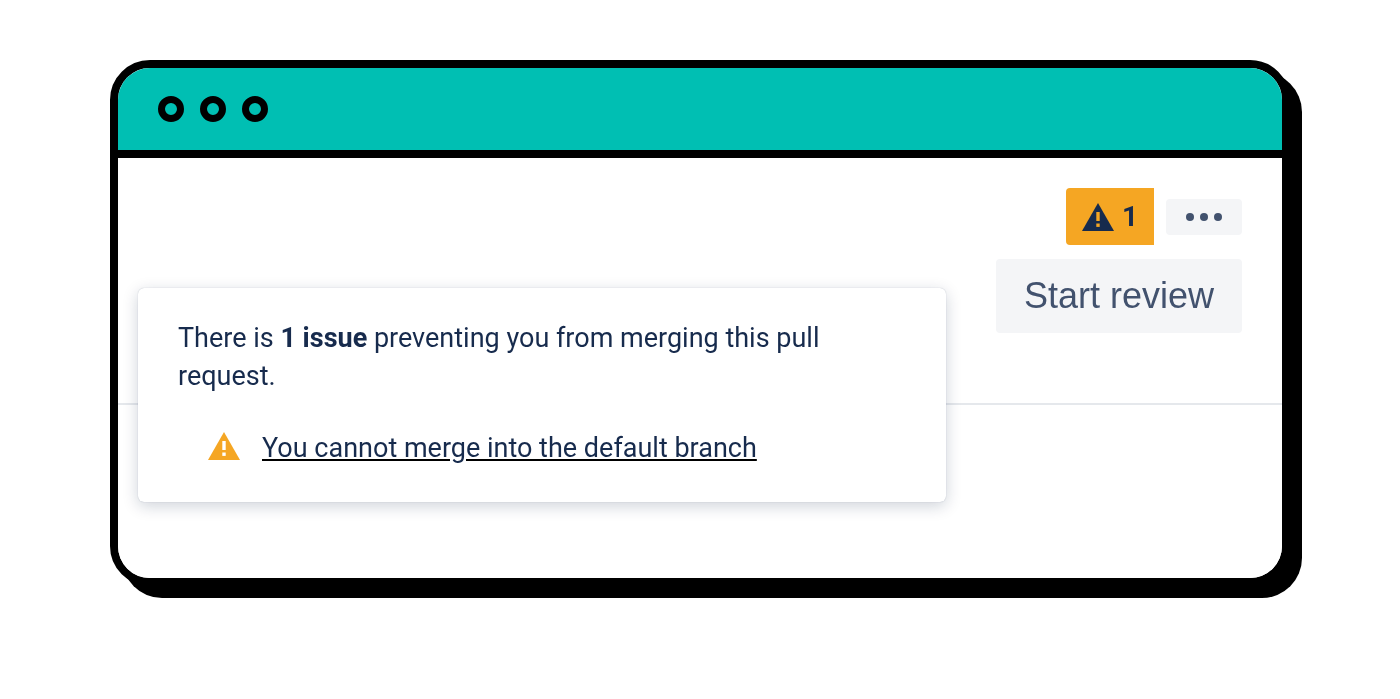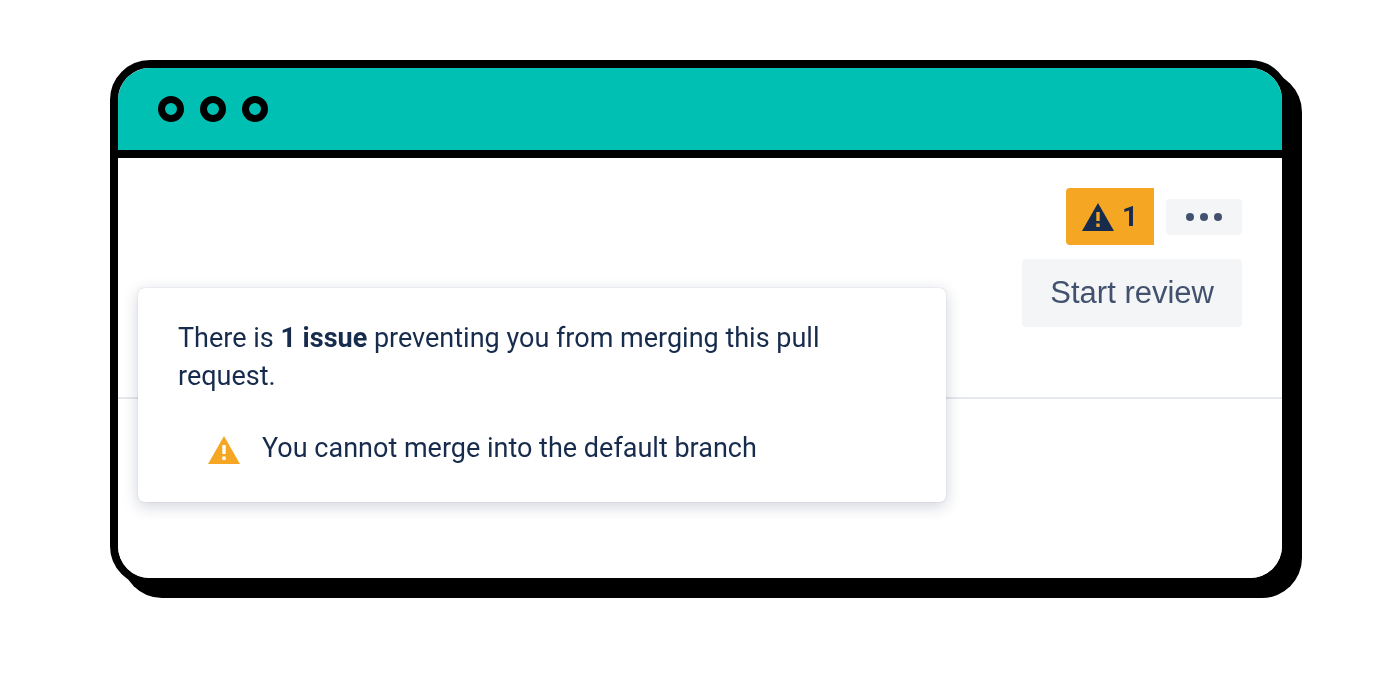--- a/index.html
+++ b/index.html
@@ -109,21 +109,21 @@
       border-radius: 50%;
     }
     .secondary-row {
       display: flex;
       justify-content: flex-end;
       margin-top: 14px;
     }
     .start-review-btn {
       background: #F4F5F7;
       color: #42526E;
-      font-size: 31px;
+      font-size: 36px;
       font-weight: 500;
       padding: 16px 28px;
       border-radius: 4px;
       border: none;
       cursor: pointer;
     }
     .divider {
       border: none;
       border-top: 2px solid #E5E8EC;
       margin-top: 70px;
@@ -145,24 +145,25 @@
       font-size: 27px;
       color: #172B4D;
       font-weight: 400;
       line-height: 1.4;
     }
     .popover-heading b {
       font-weight: 700;
     }
     .popover-issue-row {
       display: flex;
-      align-items: flex-end;
+      align-items: flex-start;
       gap: 22px;
       margin-top: 36px;
       padding-left: 30px;
+      text-decoration: underline;
     }
     .popover-issue-text {
       font-size: 27px;
       color: #172B4D;
       font-weight: 400;
     }
     .triangle-dark svg, .triangle-light svg {
       display: block;
     }
   </style>

